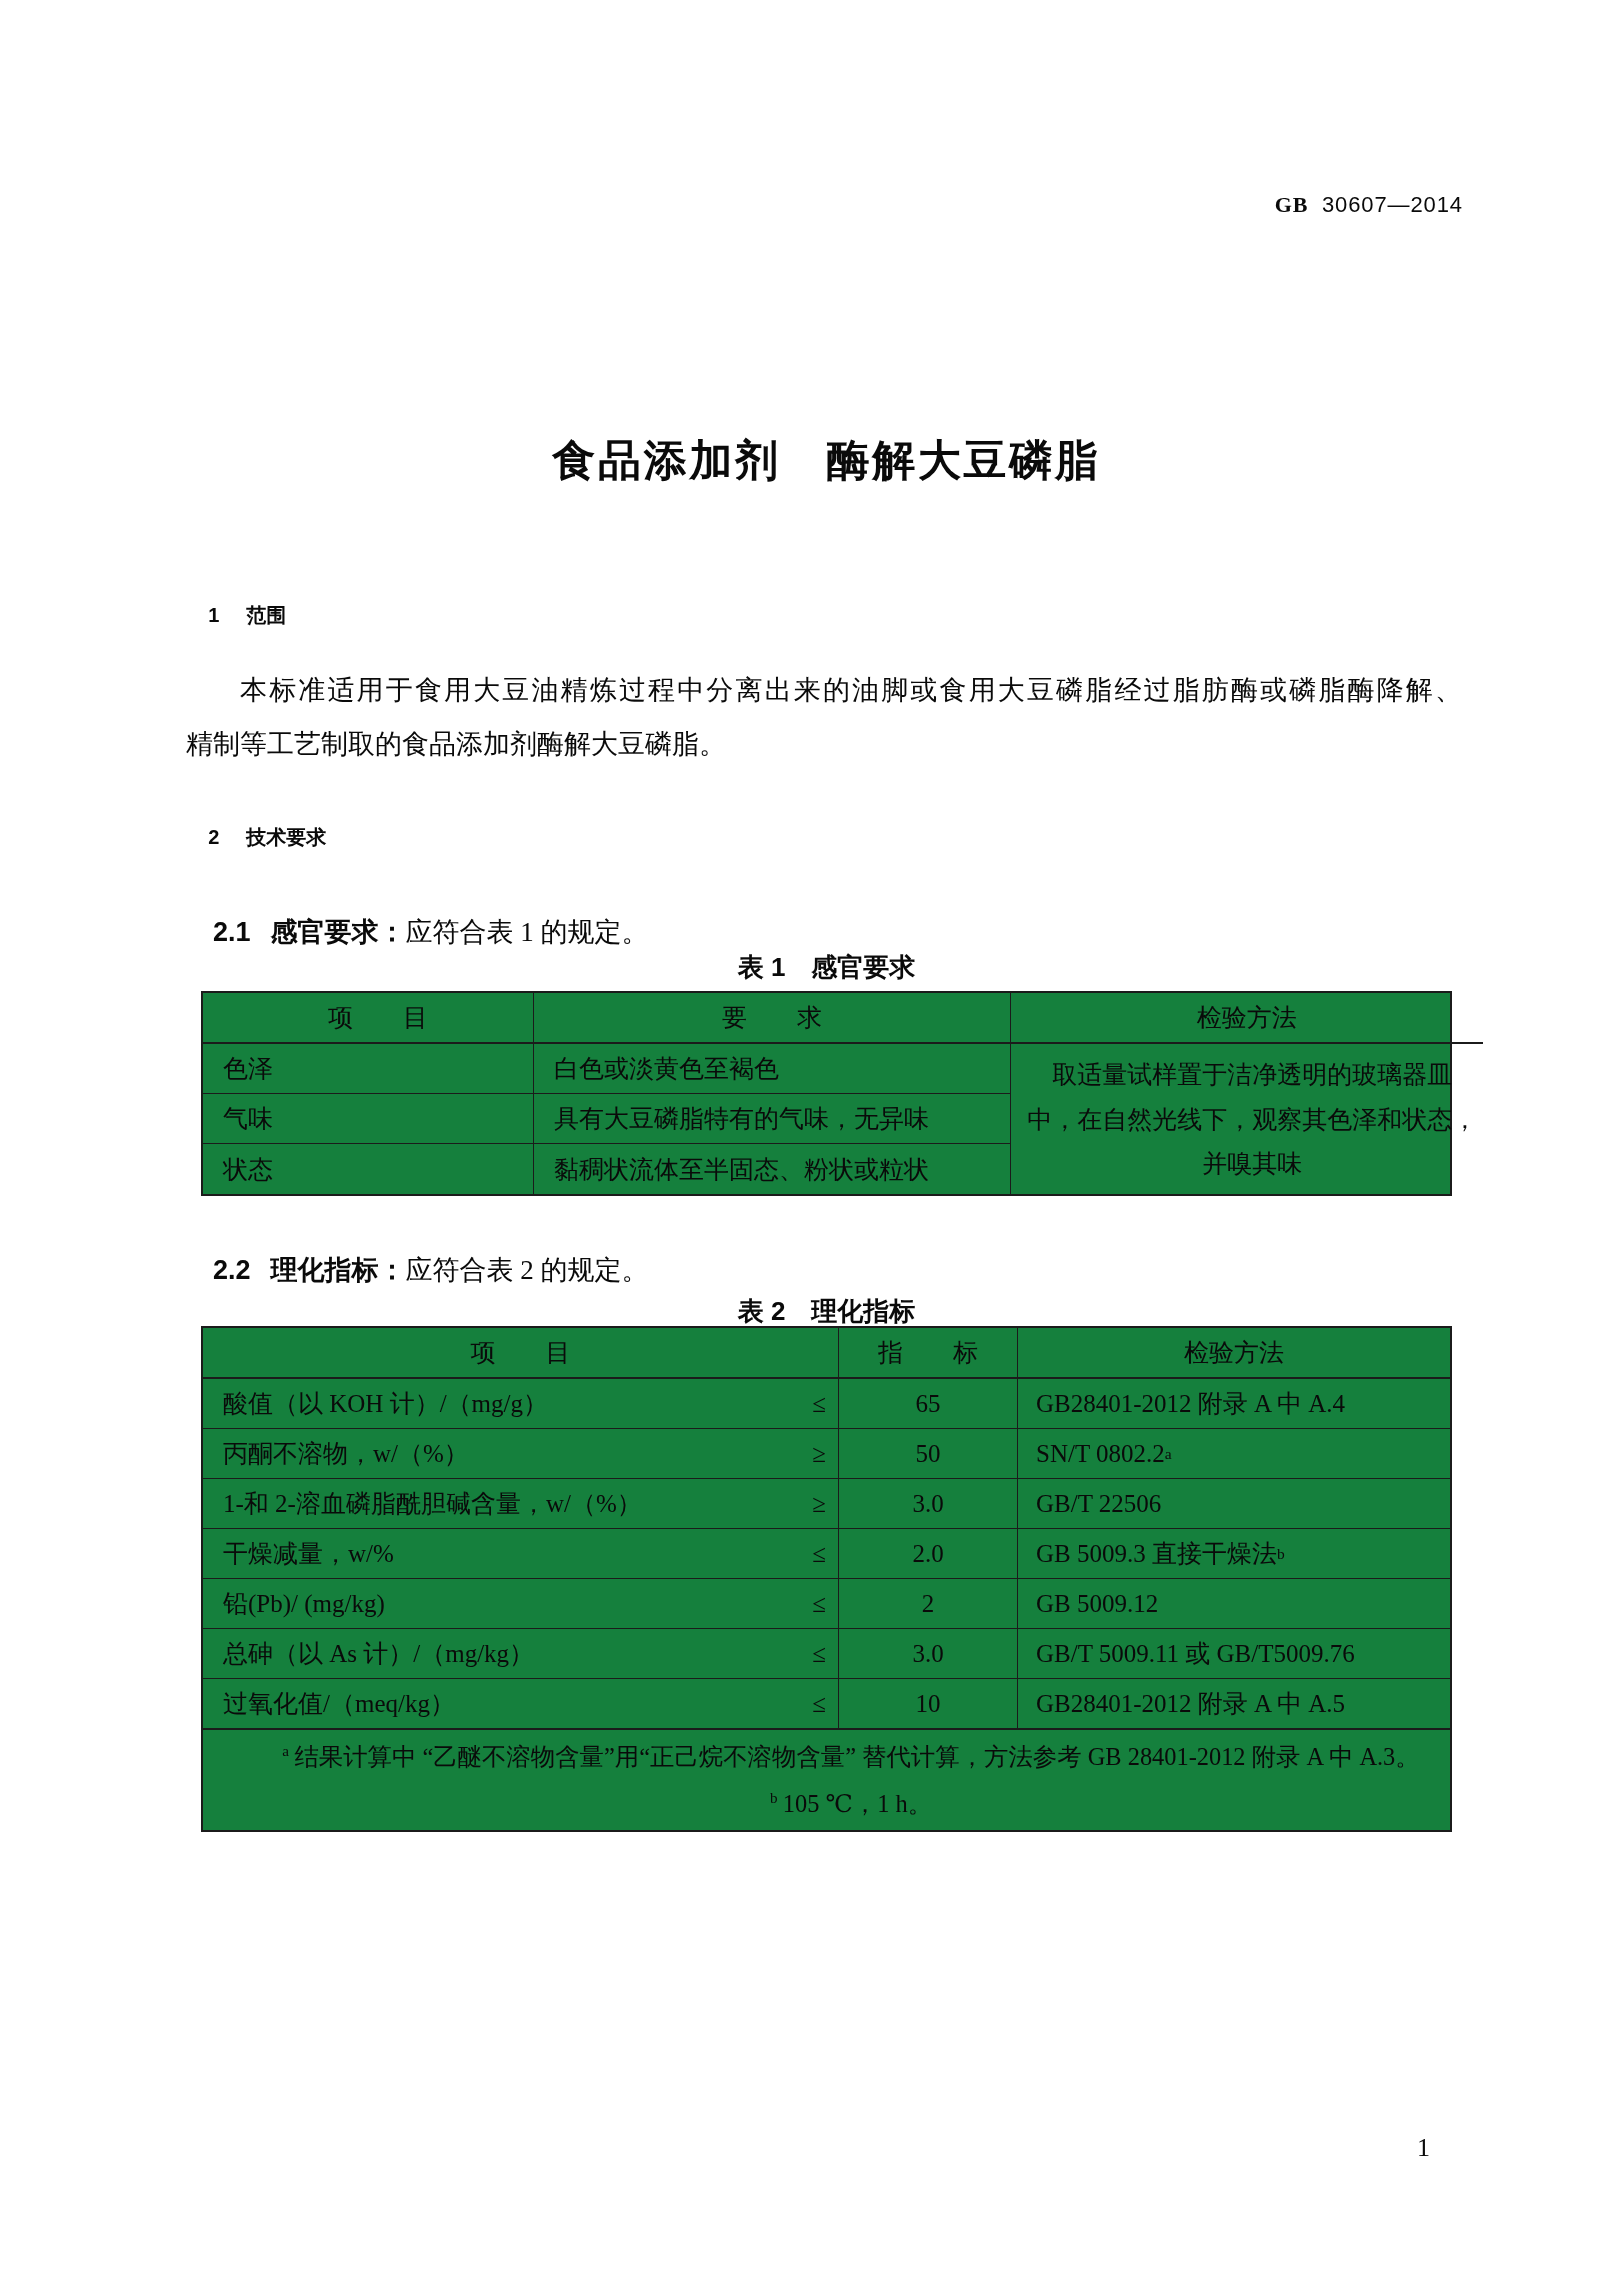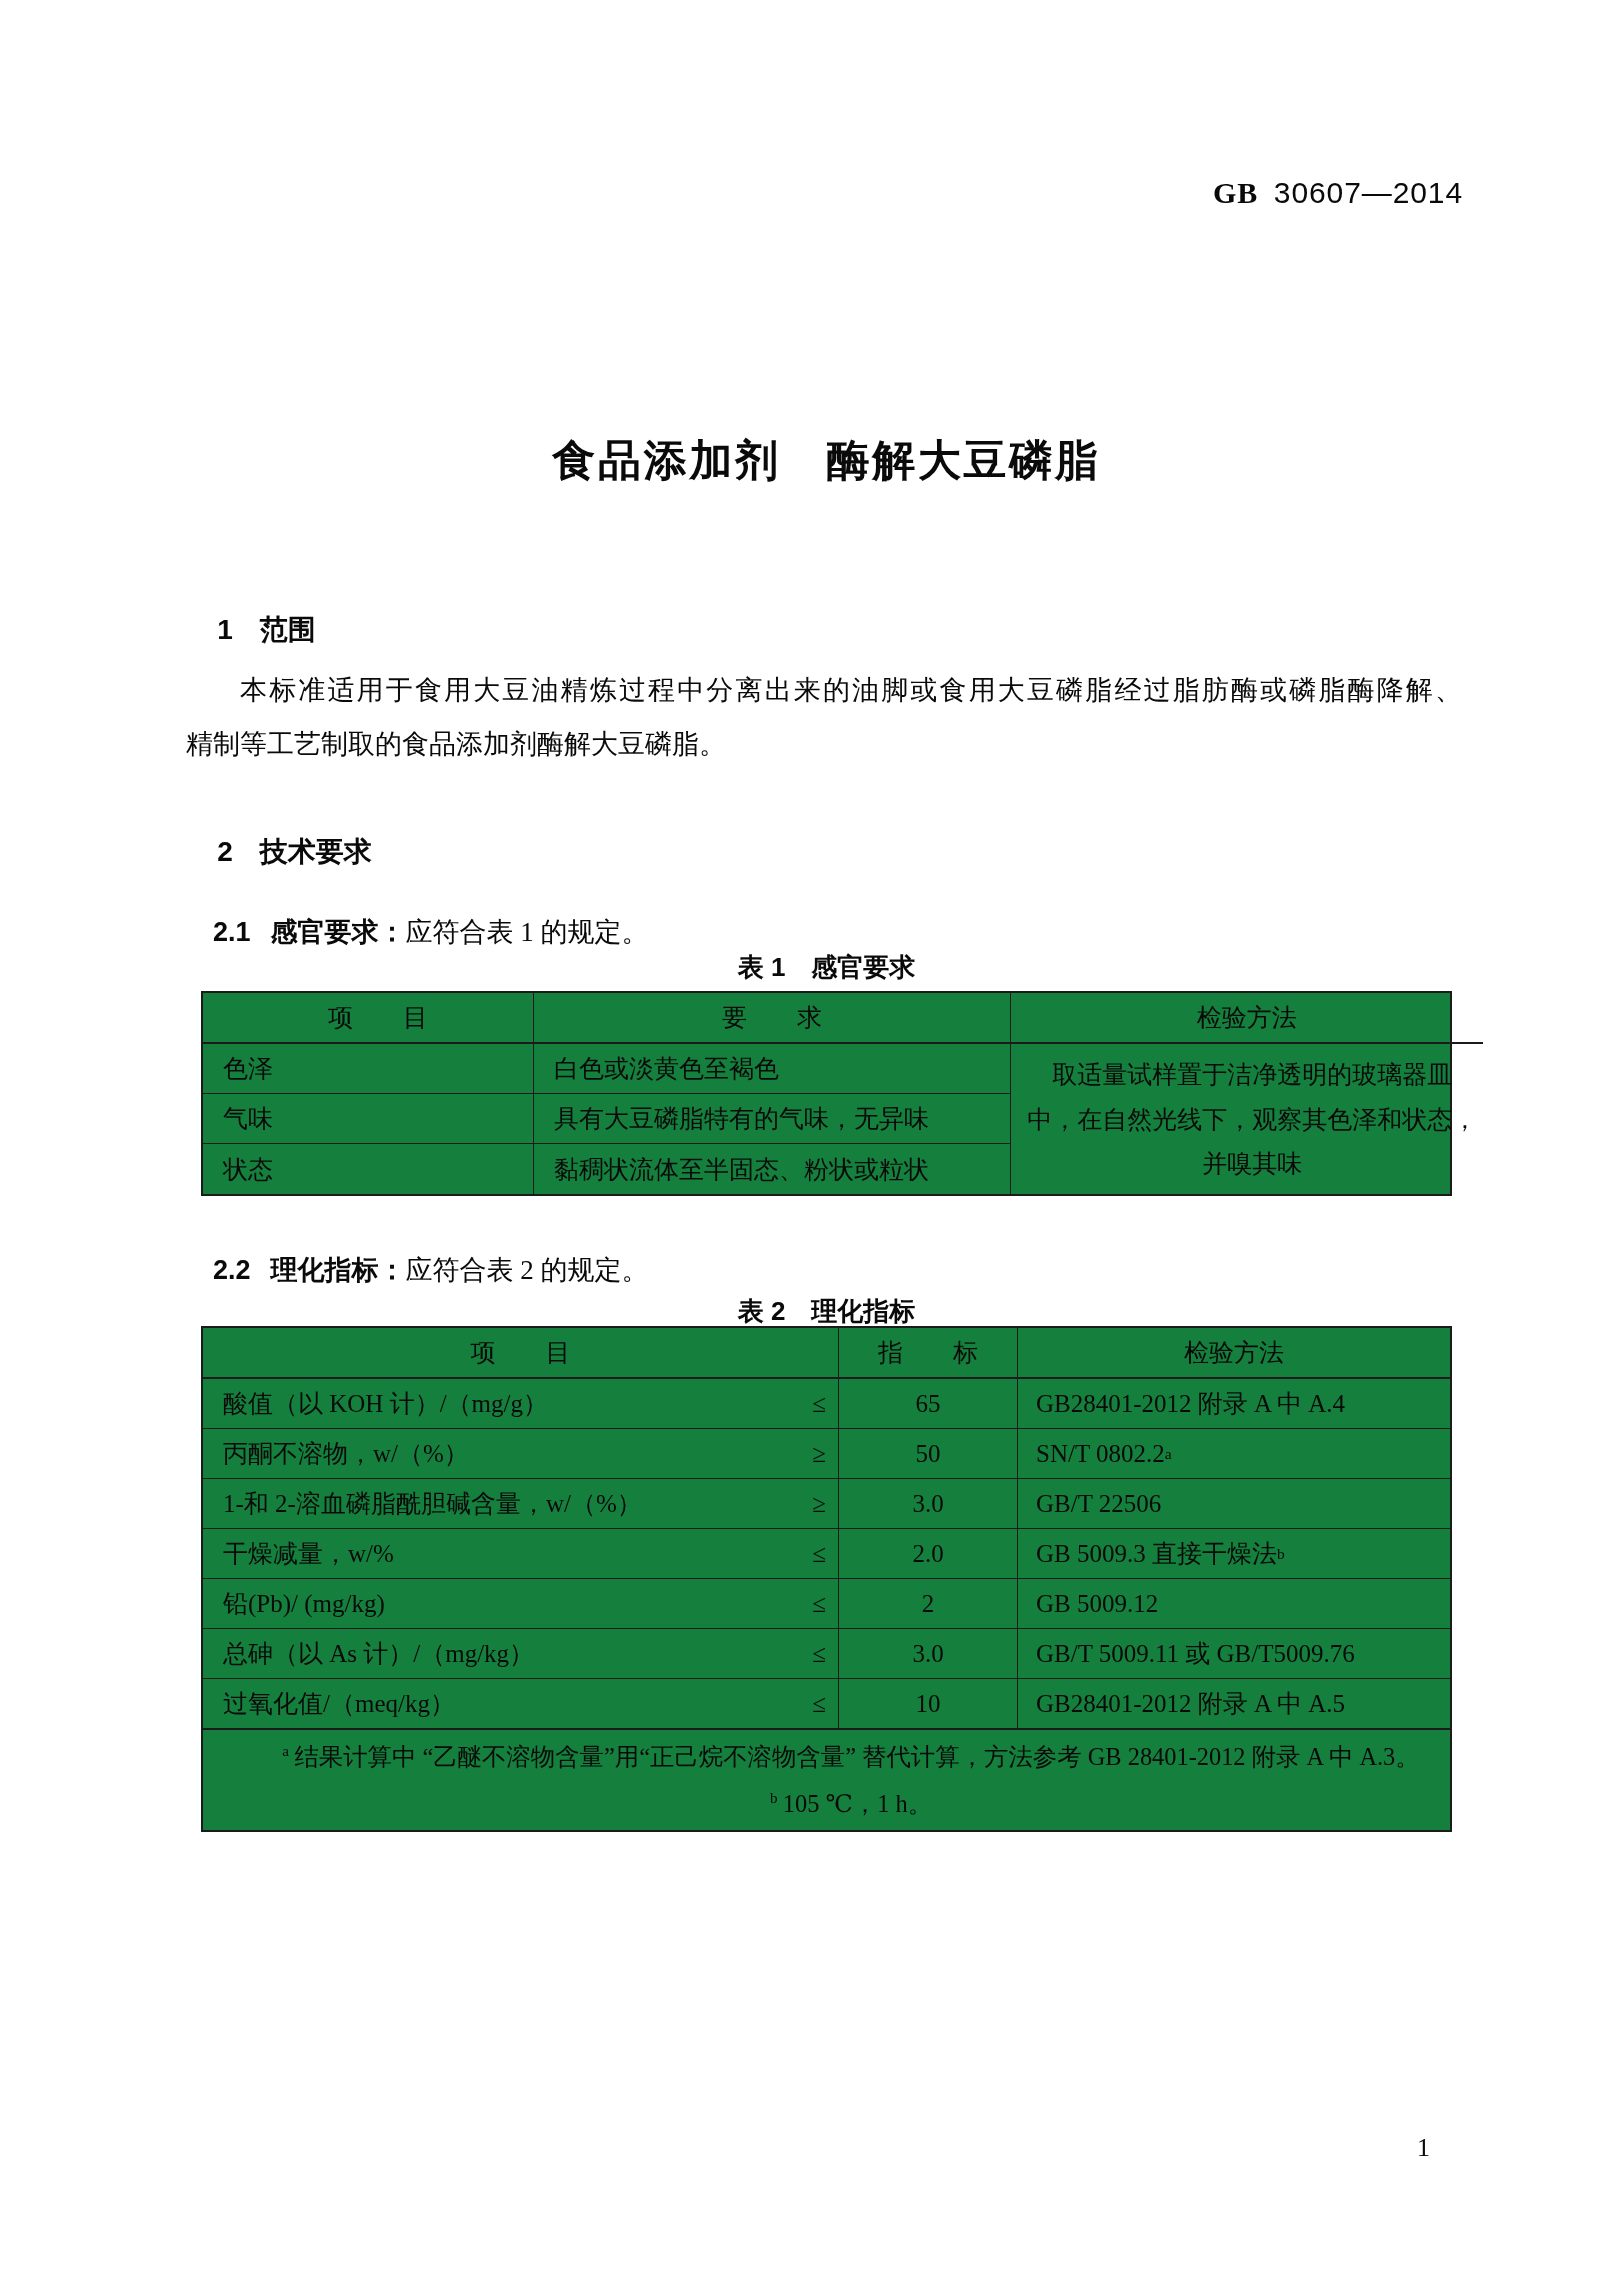--- a/index.html
+++ b/index.html
@@ -6,38 +6,38 @@
   .page{
     position:relative;
     width:1616px;height:2285px;
     background:#ffffff;
     font-family:"Liberation Serif","DejaVu Serif",serif;
     color:#0a0a0a;
     overflow:hidden;
   }
   
   .doc-code{
-    position:absolute;top:176px;right:153px;
-    font-size:30px;letter-spacing:0.9px;white-space:nowrap;
+    position:absolute;top:192px;right:153px;
+    font-size:22px;letter-spacing:0.9px;white-space:nowrap;
   }
   .doc-code .prefix{font-weight:bold;font-family:"Liberation Serif",serif;}
   .doc-code .number{font-family:"Liberation Sans","DejaVu Sans",sans-serif;font-weight:500;margin-left:7.2px;}
   
   .doc-title{
     position:absolute;left:201px;width:1251px;text-align:center;
     font-family:"Liberation Sans","DejaVu Sans",sans-serif;
     font-weight:bold;font-size:43px;letter-spacing:2.7px;white-space:pre;
   }
   .t-line1{top:348px;}
   .t-line2{top:432px;}
   
   .sec-heading{
     position:absolute;left:186px;
     font-family:"Liberation Sans","DejaVu Sans",sans-serif;
-    font-weight:bold;font-size:28px;white-space:pre;
+    font-weight:bold;font-size:20px;white-space:pre;
   }
   .sec-heading .sec-num{margin-right:27px;}
   .sub-heading{
     position:absolute;left:186px;font-size:27px;white-space:pre;
   }
   .sub-heading .sub-bold{
     font-family:"Liberation Sans","DejaVu Sans",sans-serif;font-weight:bold;
   }
   .sub-heading .sub-bold .sec-num{margin-right:20px;}
   .sub-heading .sub-rest{font-family:"Liberation Serif","DejaVu Serif",serif;}

